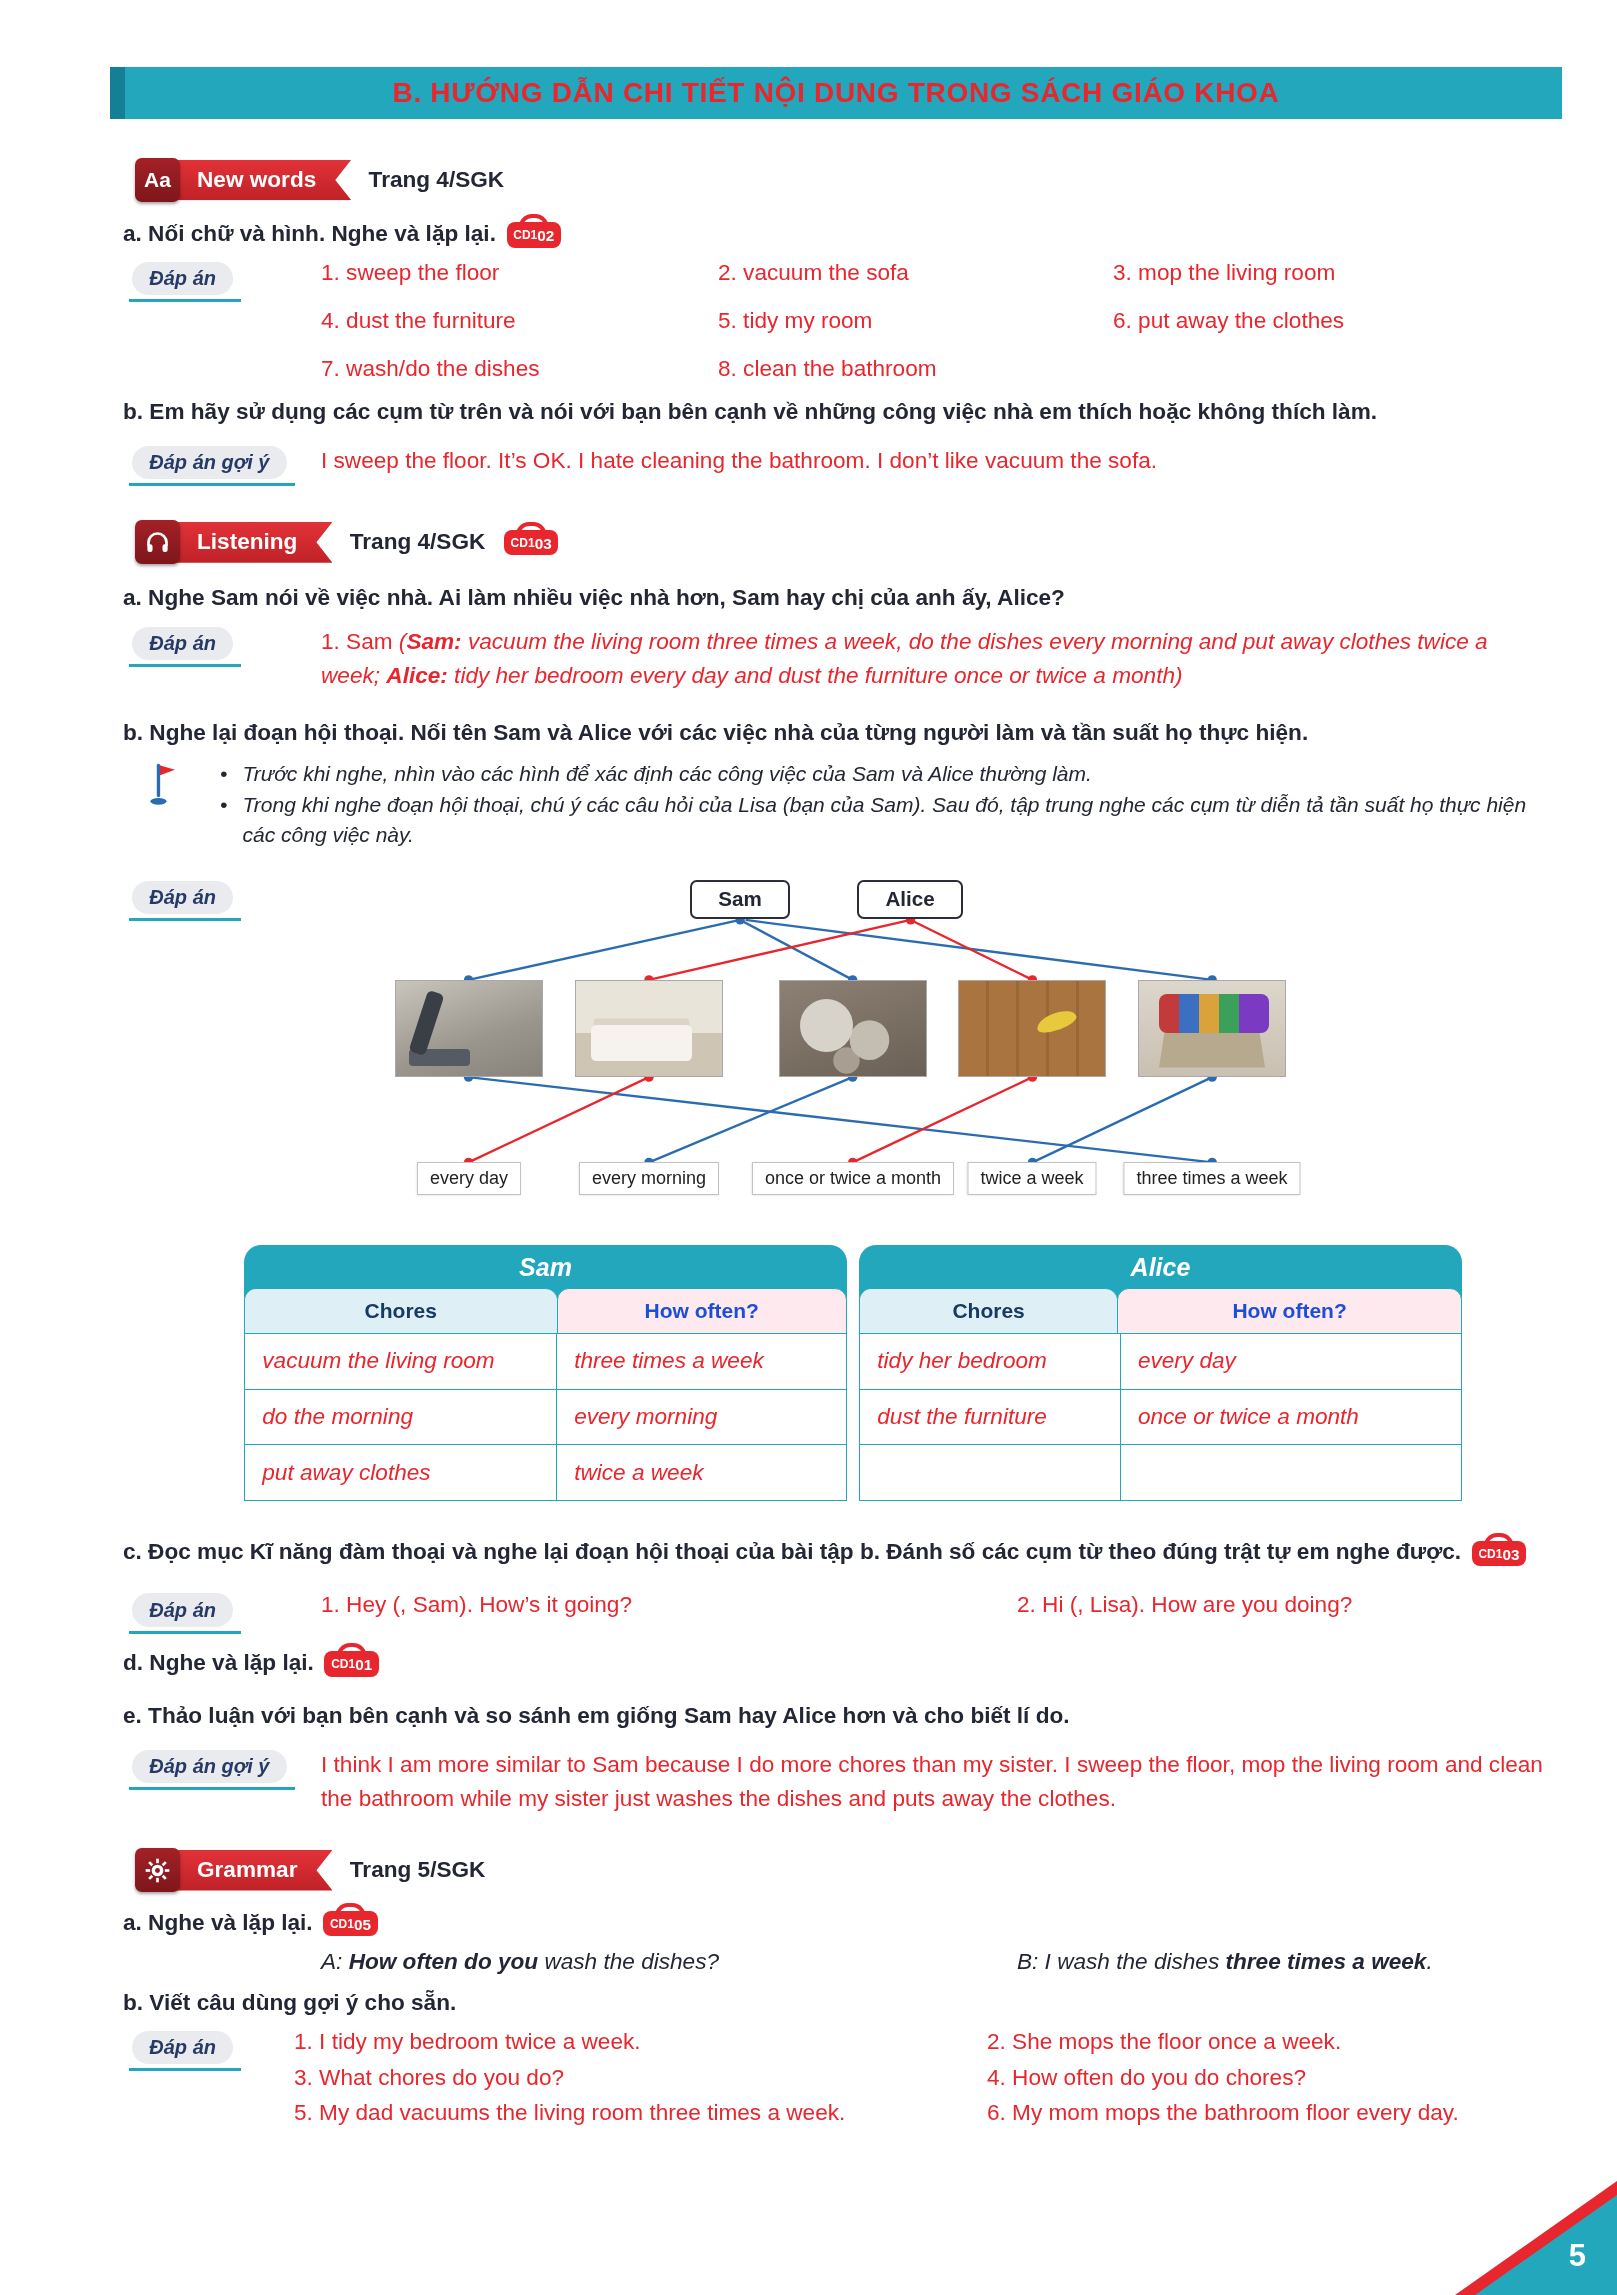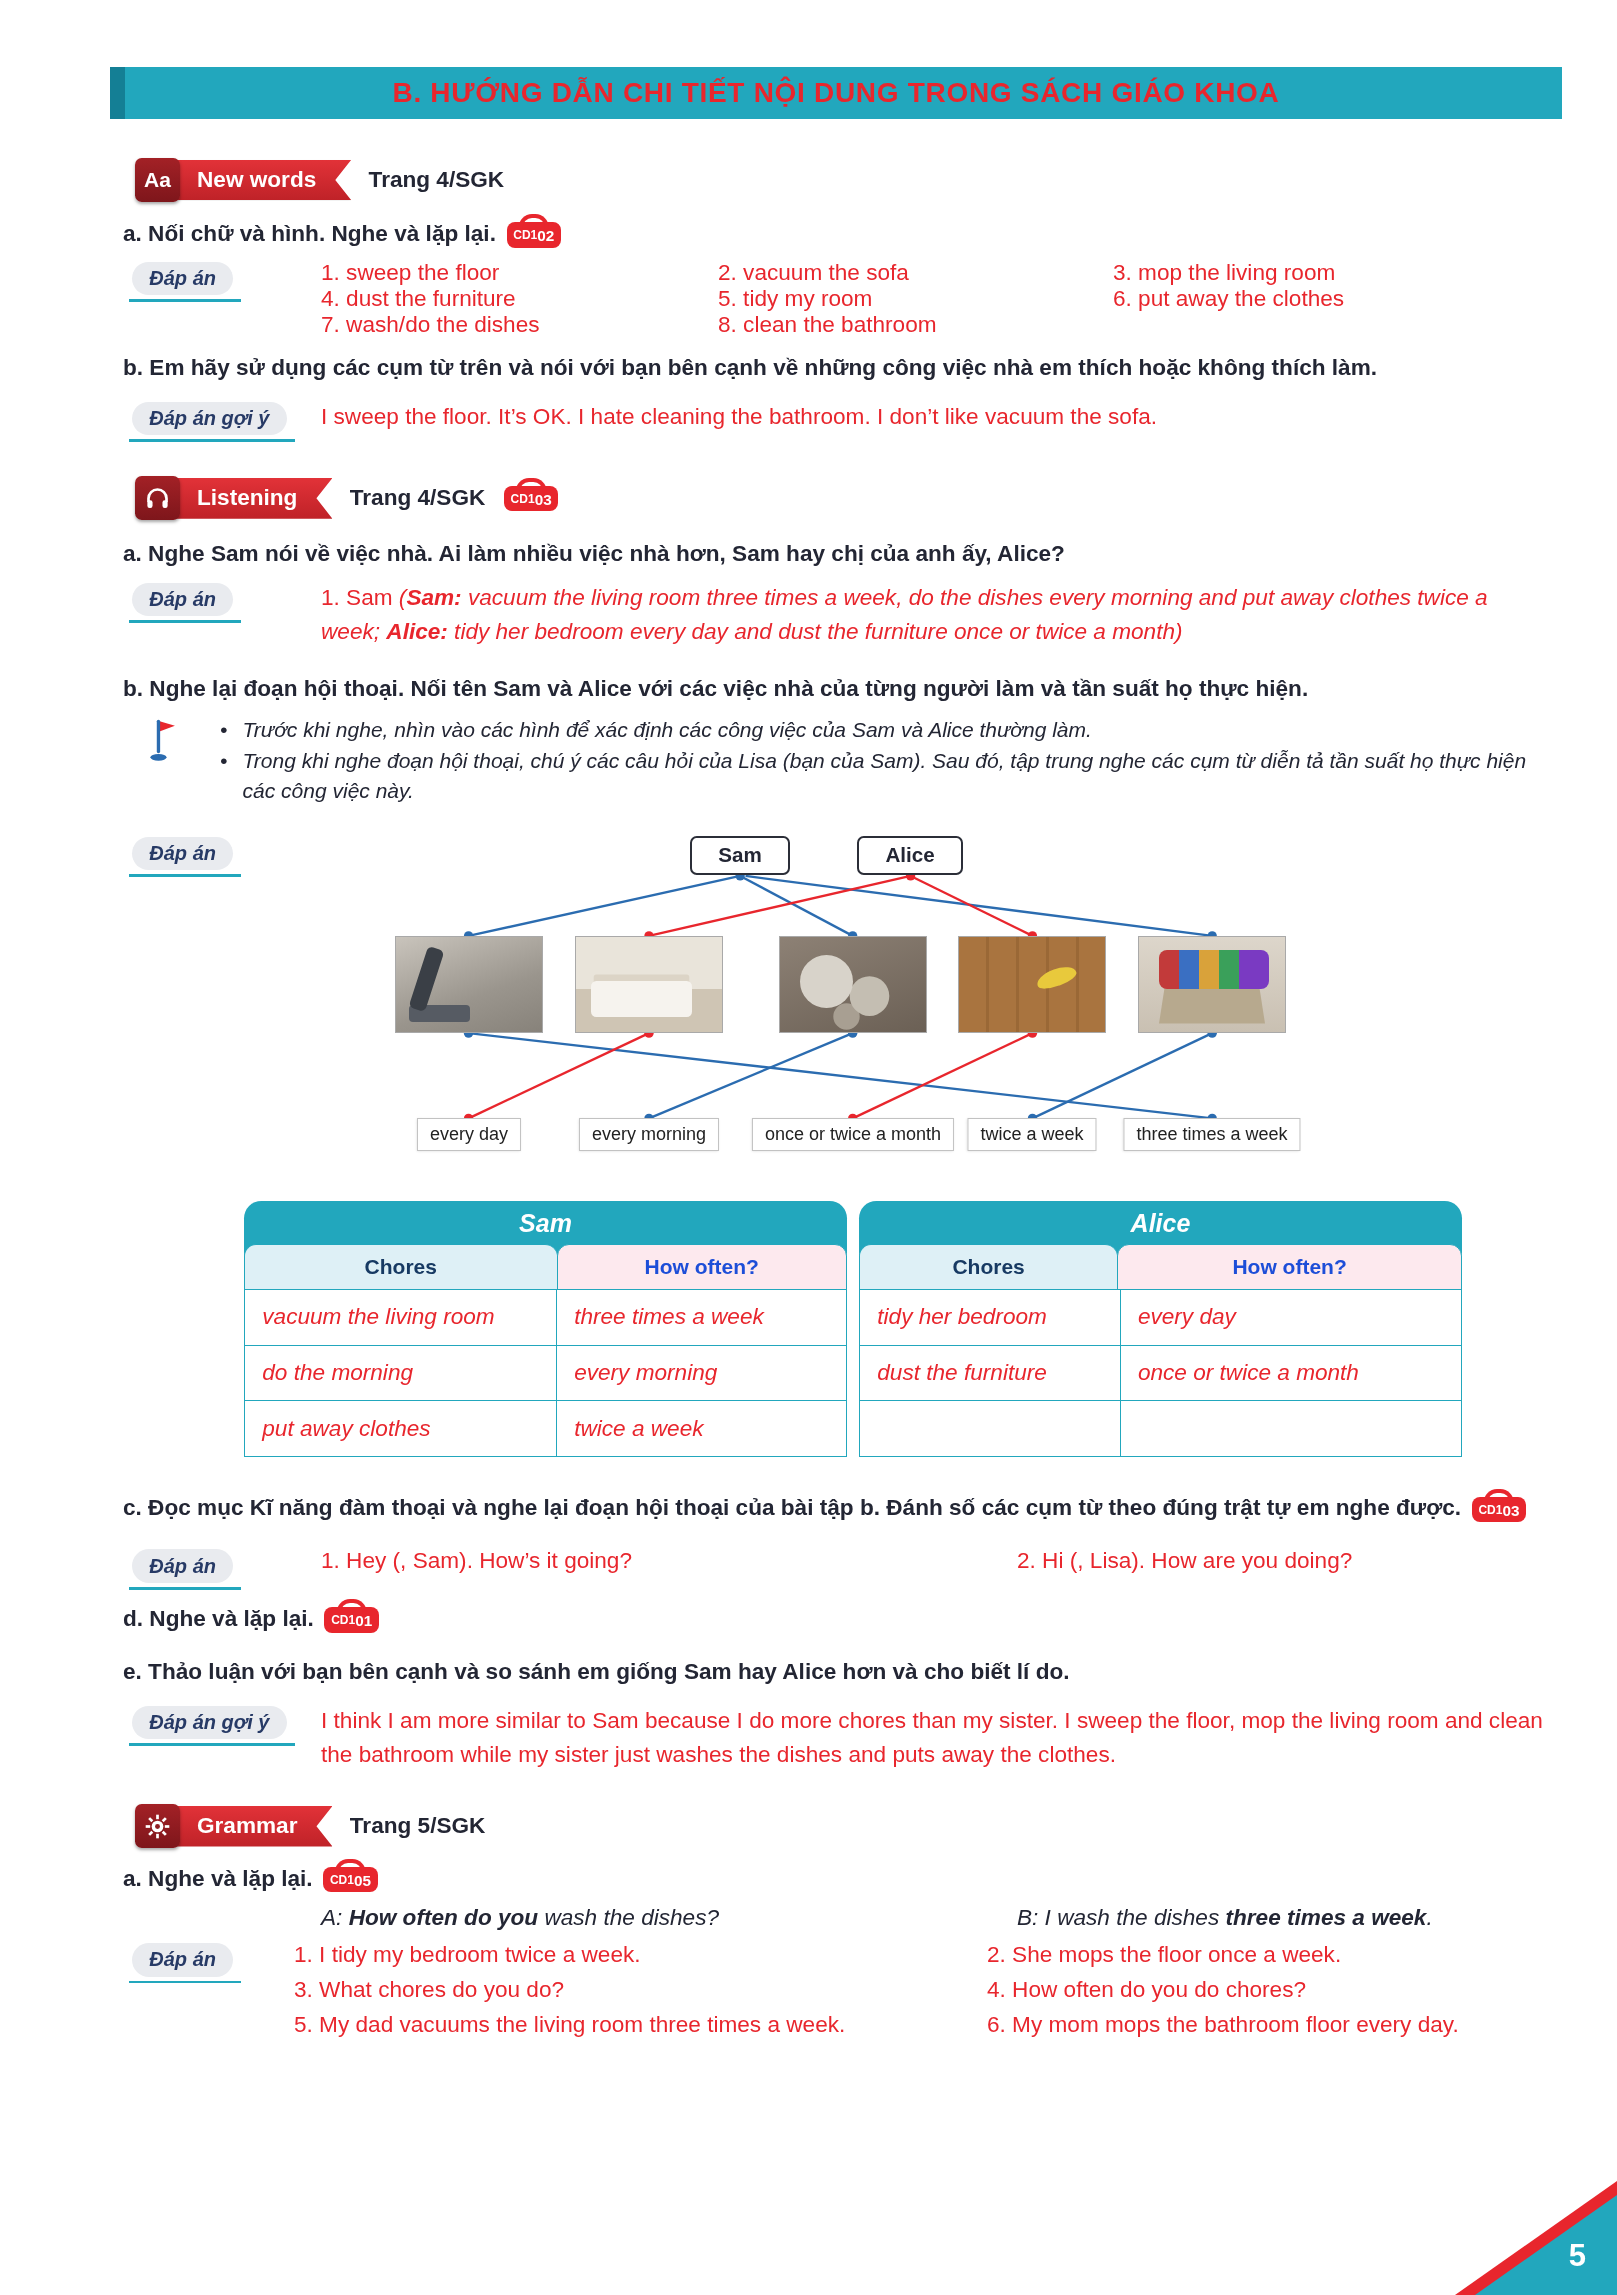--- a/index.html
+++ b/index.html
@@ -40,21 +40,21 @@
   .task { margin-left:123px; margin-right:57px; font-size:22.6px; font-weight:bold; line-height:1.4; color:#232634; }
   .answer-row { display:flex; margin-left:132px; margin-right:57px; align-items:flex-start; }
   .pill-wrap { width:189px; flex:0 0 auto; padding-top:1.3px; }
   .answer-row.tight .pill-wrap { width:162px; }
   .pill { position:relative; display:inline-block; background:#e9ebef; border-radius:665px;
     padding:5.3px 17.3px; font-style:italic; font-weight:bold; font-size:20px; color:#273a66; }
   .pill::after { content:""; position:absolute; left:-2.7px; right:-8px; bottom:-6.7px; height:2.7px; background:#22a7bd; }
   .red { color:#e8262d; }
   .it { font-style:italic; }
   .ans { font-size:22.6px; line-height:1.5; }
-  .nw-grid { display:grid; grid-template-columns:397px 395px 1fr; row-gap:0; font-size:22.6px; color:#e8262d; }
+  .nw-grid { display:grid; grid-template-columns:397px 395px 1fr; row-gap:22px; font-size:22.6px; color:#e8262d; }
   .gr-grid { display:grid; grid-template-columns:693px 1fr; row-gap:9.3px; font-size:22.6px; color:#e8262d; }
   .ac-row { display:flex; font-size:22.6px; color:#e8262d; width:100%; }
   .ac-left { width:696px; flex:0 0 auto; }
 
   
   .notes { position:relative; margin:10.6px 80px 0 220px; font-style:italic; font-size:21px; line-height:1.45; color:#232634; }
   .notes .flag { position:absolute; left:-72px; top:1.3px; }
   .note-line { display:flex; }
   .note-bullet { width:22.6px; flex:0 0 auto; }
 
@@ -375,20 +375,21 @@
         <span class="cd-top">CD1</span>
         <span class="cd-num">05</span>
       </span>
   </p>
 
   <div class="dialogue" style="margin-top:10.6px">
     <span class="da"><span>A: </span><b>How often do you</b><span> wash the dishes?</span></span>
     <span><span>B: I wash the dishes </span><b>three times a week</b><span>.</span></span>
   </div>
 
+  <p class="task" style="margin-top:12px">b. Viết câu dùng gợi ý cho sẵn.</p>
 
   <div class="answer-row tight" style="margin-top:10.6px">
     <div class="pill-wrap">
       <span class="pill">Đáp án</span>
     </div>
     <div class="gr-grid">
       <span>1. I tidy my bedroom twice a week.</span>
       <span>2. She mops the floor once a week.</span>
       <span>3. What chores do you do?</span>
       <span>4. How often do you do chores?</span>

